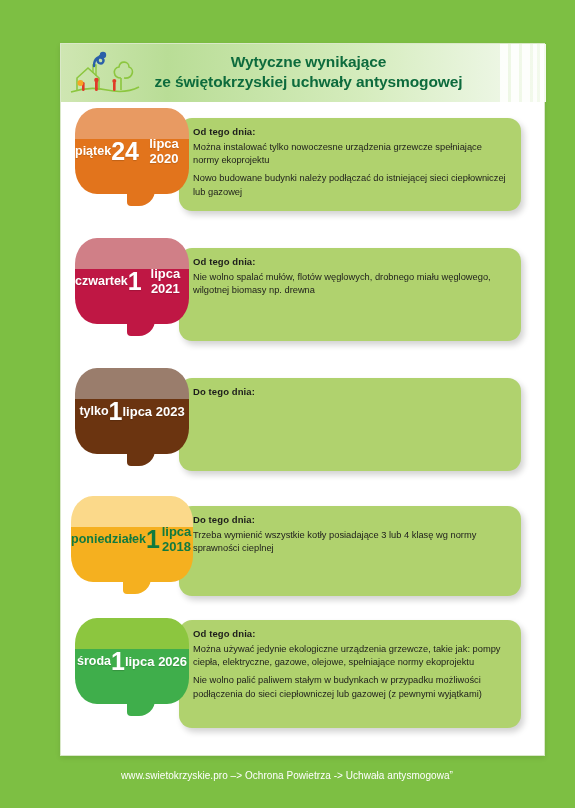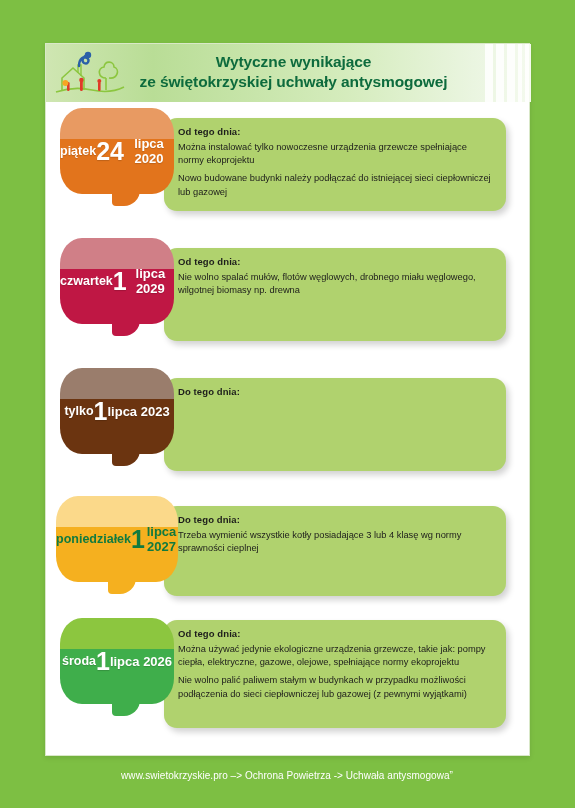--- a/index.html
+++ b/index.html
@@ -13,21 +13,21 @@
 
   body {
     font-family: "Liberation Sans", "DejaVu Sans", sans-serif;
     background: #7dbf43;
     position: relative;
   }
 
   
   .page-sheet {
     position: absolute;
-    left: 45px;
+    left: 60px;
     top: 43px;
     width: 485px;
     height: 713px;
     background: #ffffff;
     border: 1px solid #d9e8c8;
     box-shadow: 0 2px 5px rgba(0,0,0,0.10);
   }
 
   
   .header-banner {
@@ -281,21 +281,21 @@
       </div>
       <div class="bubble" style="top:6px;">
         <div class="tail" style="background:#bf1744;"></div>
         <div class="bubble-body">
           <div class="half-top" style="background:#d07f87;"></div>
           <div class="half-bottom" style="background:#bf1744;"></div>
         </div>
         <div class="bubble-text">
           <span class="bubble-weekday">czwartek</span>
           <span class="bubble-day">1</span>
-          <span class="bubble-month">lipca 2029</span>
+          <span class="bubble-month">lipca 2021</span>
         </div>
       </div>
     </div>
 
     <div class="row" style="height:130px;">
       <div class="panel" style="top:16px; min-height:93px;">
         <div class="panel-title">Do tego dnia:</div>
       </div>
       <div class="bubble" style="top:6px;">
         <div class="tail" style="background:#6b3410;"></div>
@@ -318,21 +318,21 @@
       </div>
       <div class="bubble dark-text" style="top:4px; left:10px; width:122px;">
         <div class="tail" style="background:#f5b01f;"></div>
         <div class="bubble-body">
           <div class="half-top" style="background:#fbd98a;"></div>
           <div class="half-bottom" style="background:#f5b01f;"></div>
         </div>
         <div class="bubble-text">
           <span class="bubble-weekday">poniedziałek</span>
           <span class="bubble-day">1</span>
-          <span class="bubble-month">lipca 2027</span>
+          <span class="bubble-month">lipca 2018</span>
         </div>
       </div>
     </div>
 
     <div class="row" style="height:130px;">
       <div class="panel" style="top:10px; min-height:108px;">
         <div class="panel-title">Od tego dnia:</div>
         <div class="panel-para">Można używać jedynie ekologiczne urządzenia grzewcze, takie jak: pompy ciepła, elektryczne, gazowe, olejowe, spełniające normy ekoprojektu</div>
         <div class="panel-para">Nie wolno palić paliwem stałym w budynkach w przypadku możliwości podłączenia do sieci ciepłowniczej lub gazowej (z pewnymi wyjątkami)</div>
       </div>

